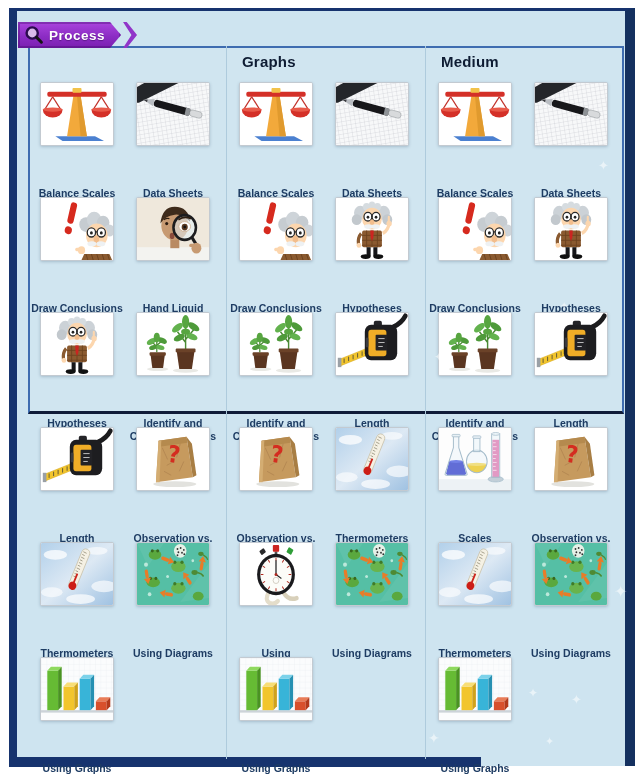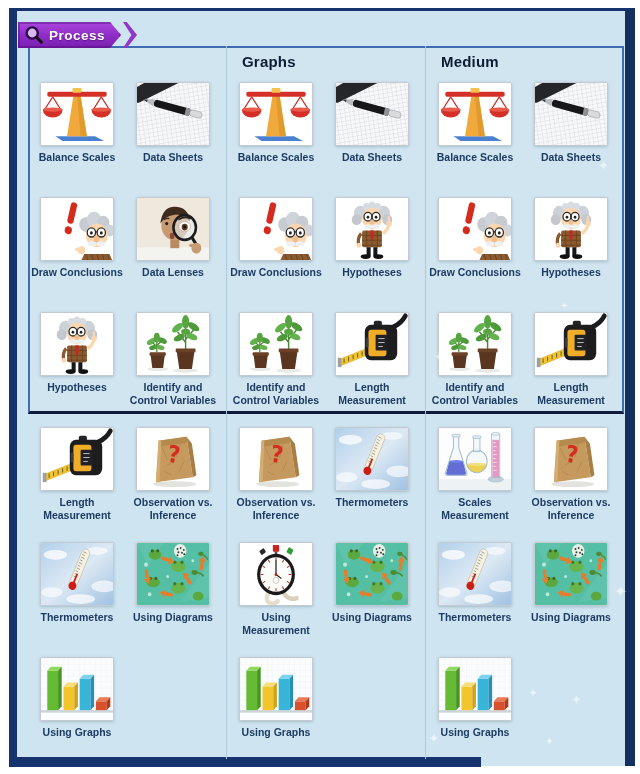--- a/index.html
+++ b/index.html
@@ -23,21 +23,21 @@
   
   .topbox{position:absolute;left:11px;top:35px;width:596px;height:368px;box-sizing:border-box;
       border:2px solid #3e6cb0;border-bottom:3px solid #0f1b38;background:rgba(255,255,255,.05);z-index:0;}
   
   .columns{position:absolute;left:11px;top:35px;width:596px;height:713px;display:flex;z-index:1;}
   .col{flex:1;position:relative;}
   .col + .col{border-left:1px solid #aecbdd;}
   .colhead{margin:7px 0 0 15px;font-size:15px;font-weight:bold;color:#0e1c33;letter-spacing:.2px;}
   .grid{position:absolute;top:36px;left:1px;display:grid;grid-template-columns:96px 96px;
         grid-auto-rows:115px;}
-  .tile{width:96px;display:flex;flex-direction:column;align-items:center;cursor:pointer;}
+  .tile{width:96px;display:flex;flex-direction:column;align-items:center;cursor:pointer;gap:36px;}
   .thumb{width:72px;height:62px;background:#fff;border:1px solid #c3cad1;border-radius:2px;
          box-shadow:0 1px 3px rgba(40,70,100,.25);overflow:hidden;flex:none;}
   .thumb svg{display:block;width:100%;height:100%;}
   .tlabel{margin-top:5px;font-size:10.5px;font-weight:bold;color:#1e3c63;text-align:center;
           line-height:13px;width:96px;}
   
   .sparkle{position:absolute;color:rgba(255,255,255,.55);pointer-events:none;z-index:2;}
   .sparkle::before{content:'✦';}
 </style>
 </head>
@@ -151,21 +151,21 @@
 <circle cx="53" cy="30" r="12.5" fill="rgba(224,238,246,0.55)" stroke="#1d1d1f" stroke-width="2.8"></circle>
 <ellipse cx="53" cy="29" rx="6.5" ry="5" fill="#fff" stroke="#caa888" stroke-width="0.8"></ellipse>
 <circle cx="53" cy="29.5" r="3.4" fill="#5a3a22"></circle>
                 <circle cx="53" cy="29.5" r="1.5" fill="#111"></circle>
 <path d="M46,22 q7,-4 14,-1" stroke="#2e1f12" stroke-width="1.8" fill="none"></path>
 <line x1="61" y1="40" x2="67" y2="49" stroke="#1d1d1f" stroke-width="3.4"></line>
 <rect x="58" y="46.5" width="9" height="3.4" rx="1.7" fill="#c79a72"></rect>
 <circle cx="66" cy="51" r="5.5" fill="#c79a72"></circle>
               </svg>
             </div>
-            <div class="tlabel">Data Lenses</div>
+            <div class="tlabel">Hand Liquid</div>
           </div>
           <div class="tile">
             <div class="thumb">
               <svg viewBox="0 0 80 63" preserveAspectRatio="none">
                 <rect width="80" height="63" fill="#fff"></rect>
 <circle cx="27" cy="15" r="7" fill="#ccd2d7"></circle>
                 <circle cx="53" cy="15" r="7" fill="#ccd2d7"></circle>
 <circle cx="23" cy="22" r="5.5" fill="#c2c8cd"></circle>
                 <circle cx="57" cy="22" r="5.5" fill="#c2c8cd"></circle>
 <circle cx="34" cy="9" r="4" fill="#d6dce0"></circle>

